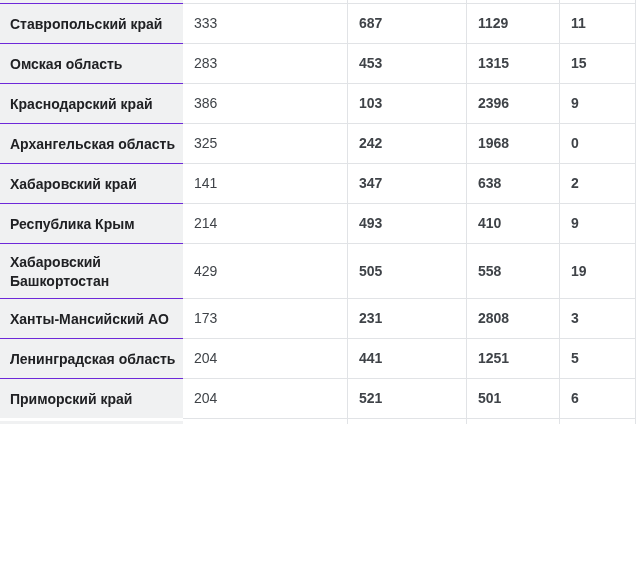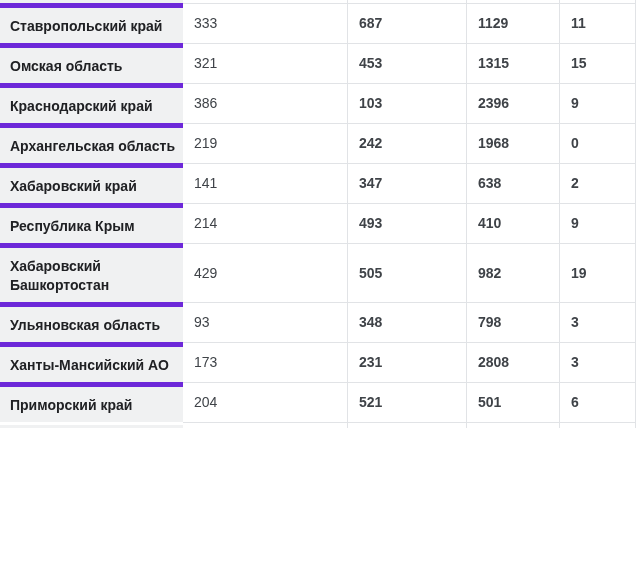--- a/index.html
+++ b/index.html
@@ -14,21 +14,21 @@
   table.regions {
     width: 636px;
     table-layout: fixed;
     border-collapse: separate;
     border-spacing: 0;
   }
   td { vertical-align: middle; }
   
   td.region {
     background: var(--label-bg, #f0f1f2);
-    border-top: 5px solid #6d28d9;
+    border-top: 1px solid #6d28d9;
     color: var(--label-text, #202124);
     font-size: 14px;
     font-weight: 700;
     line-height: 19px;
     padding: 9px 4px 7px 10px;
     height: 40px;
     word-break: normal;
   }
   
   td.val {
@@ -74,35 +74,35 @@
 
       <tr>
     <td class="region">Ставропольский край</td>
     <td class="val c2">333</td>
     <td class="val c3">687</td>
     <td class="val c4">1129</td>
     <td class="val c5">11</td>
   </tr>
         <tr>
     <td class="region">Омская область</td>
-    <td class="val c2">321</td>
+    <td class="val c2">283</td>
     <td class="val c3">453</td>
     <td class="val c4">1315</td>
     <td class="val c5">15</td>
   </tr>
         <tr>
     <td class="region">Краснодарский край</td>
     <td class="val c2">386</td>
     <td class="val c3">103</td>
     <td class="val c4">2396</td>
     <td class="val c5">9</td>
   </tr>
         <tr>
     <td class="region">Архангельская область</td>
-    <td class="val c2">219</td>
+    <td class="val c2">325</td>
     <td class="val c3">242</td>
     <td class="val c4">1968</td>
     <td class="val c5">0</td>
   </tr>
         <tr>
     <td class="region">Хабаровский край</td>
     <td class="val c2">141</td>
     <td class="val c3">347</td>
     <td class="val c4">638</td>
     <td class="val c5">2</td>
@@ -111,36 +111,36 @@
     <td class="region">Республика Крым</td>
     <td class="val c2">214</td>
     <td class="val c3">493</td>
     <td class="val c4">410</td>
     <td class="val c5">9</td>
   </tr>
         <tr>
     <td class="region">Хабаровский Башкортостан</td>
     <td class="val c2">429</td>
     <td class="val c3">505</td>
-    <td class="val c4">982</td>
+    <td class="val c4">558</td>
     <td class="val c5">19</td>
-  </tr>
-        <tr>
-    <td class="region">Ульяновская область</td>
-    <td class="val c2">93</td>
-    <td class="val c3">348</td>
-    <td class="val c4">798</td>
-    <td class="val c5">3</td>
   </tr>
         <tr>
     <td class="region">Ханты-Мансийский АО</td>
     <td class="val c2">173</td>
     <td class="val c3">231</td>
     <td class="val c4">2808</td>
     <td class="val c5">3</td>
+  </tr>
+        <tr>
+    <td class="region">Ленинградская область</td>
+    <td class="val c2">204</td>
+    <td class="val c3">441</td>
+    <td class="val c4">1251</td>
+    <td class="val c5">5</td>
   </tr>
         <tr>
     <td class="region">Приморский край</td>
     <td class="val c2">204</td>
     <td class="val c3">521</td>
     <td class="val c4">501</td>
     <td class="val c5">6</td>
   </tr>
         <tr class="partial-bottom">
         <td class="region"></td>

